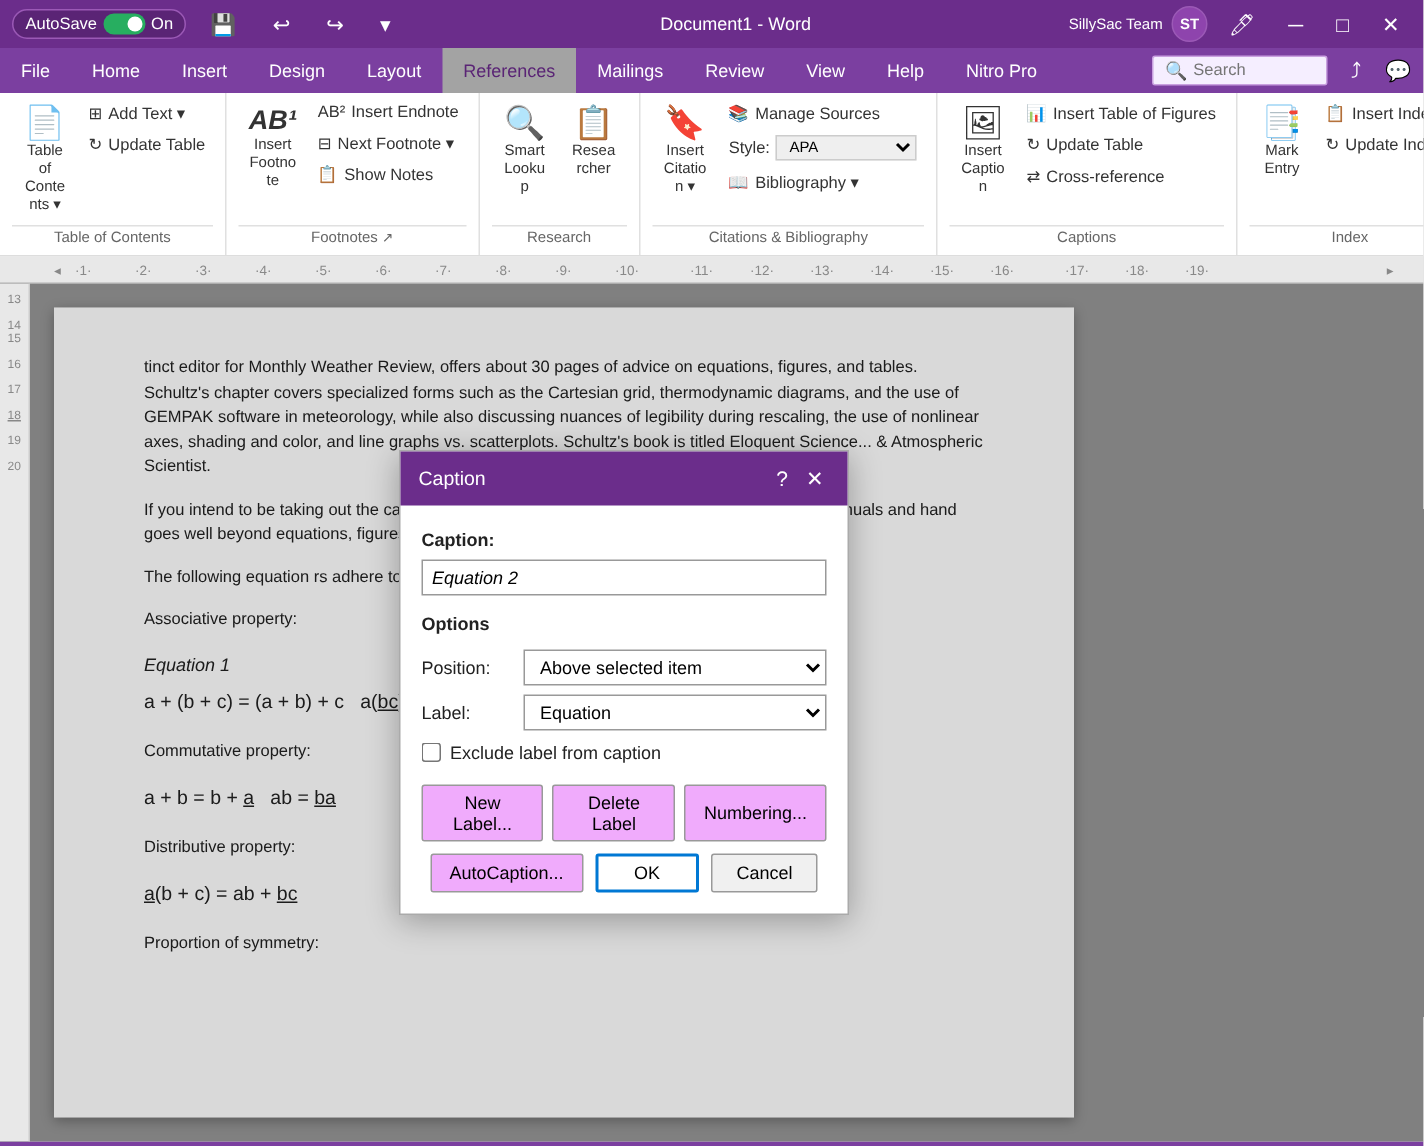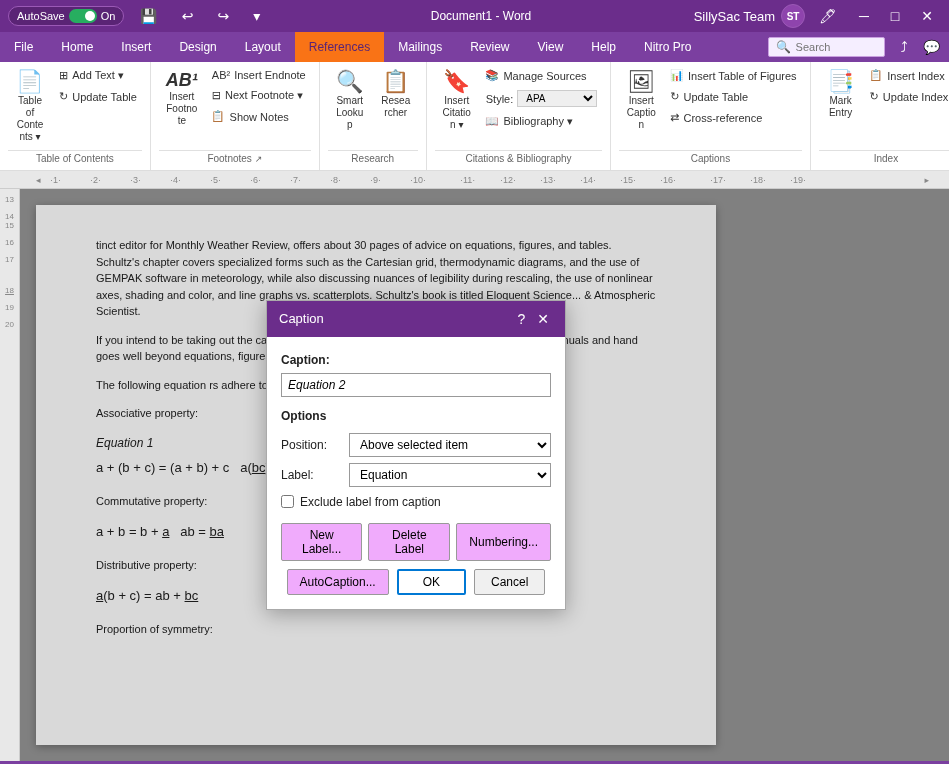--- a/index.html
+++ b/index.html
@@ -60,21 +60,21 @@
       display: flex;
       align-items: stretch;
     }
     .menu-item {
       padding: 0 14px;
       display: flex; align-items: center;
       color: white; font-size: 12px;
       cursor: pointer;
       white-space: nowrap;
     }
-    .menu-item.active { background: #f97316; color: #5a2475; font-weight: 500; }
+    .menu-item.active { background: #a3a3a3; color: #5a2475; font-weight: 500; }
 
     
     .ribbon {
       background: white;
       border-bottom: 1px solid #ddd;
       display: flex;
       align-items: stretch;
       min-height: 88px;
     }
     .ribbon-group {
@@ -130,21 +130,21 @@
     }
     .ribbon-stack {
       display: flex;
       flex-direction: column;
       gap: 2px;
     }
     .style-select {
       font-size: 10px;
       border: 1px solid #ccc;
       padding: 1px 4px;
-      width: 80px;
+      width: 94px;
     }
 
     
     .ruler {
       background: #e8e8e8;
       height: 18px;
       border-bottom: 1px solid #ccc;
       display: flex;
       align-items: center;
       padding: 0 20px;
@@ -332,21 +332,21 @@
       <span class="autosave-toggle"></span>
       <span>On</span>
     </div>
     <button class="titlebar-btn">💾</button>
     <button class="titlebar-btn">↩</button>
     <button class="titlebar-btn">↪</button>
     <button class="titlebar-btn">▾</button>
   </div>
   <div class="titlebar-center">Document1 - Word</div>
   <div class="titlebar-right">
-    <span style="font-size:13px;">SillySac Team</span>
+    <span style="font-size:10px;">SillySac Team</span>
     <div class="user-avatar">
       <span>ST</span>
     </div>
     <button class="titlebar-btn">🖊</button>
     <button class="titlebar-btn">─</button>
     <button class="titlebar-btn">□</button>
     <button class="titlebar-btn titlebar-close">✕</button>
   </div>
 </div>
 
@@ -533,21 +533,21 @@
 </div>
 
 <div class="doc-area">
 
   <div class="left-ruler">
     <div style="margin-top:6px;">13</div>
     <div style="margin-top:8px;">14</div>
     <div style="margin-top:0;">15</div>
     <div style="margin-top:8px;">16</div>
     <div style="margin-top:8px;">17</div>
-    <div style="margin-top:22px;text-decoration:underline;">18</div>
+    <div style="margin-top:8px;text-decoration:underline;">18</div>
     <div style="margin-top:8px;">19</div>
     <div style="margin-top:8px;">20</div>
   </div>
 
   <div class="doc-scroll">
     <div class="doc-page">
       <div class="doc-text" style="font-size:11px;">
         tinct editor for Monthly Weather Review, offers about 30 pages of advice on equations, figures, and tables. Schultz's chapter covers specialized forms such as the Cartesian grid, thermodynamic diagrams, and the use of GEMPAK software in meteorology, while also discussing nuances of legibility during rescaling, the use of nonlinear axes, shading and color, and line graphs vs. scatterplots.  Schultz's book is titled Eloquent Science... &amp; Atmospheric Scientist.
       </div>
       <div class="doc-text" style="font-size:11px;">

